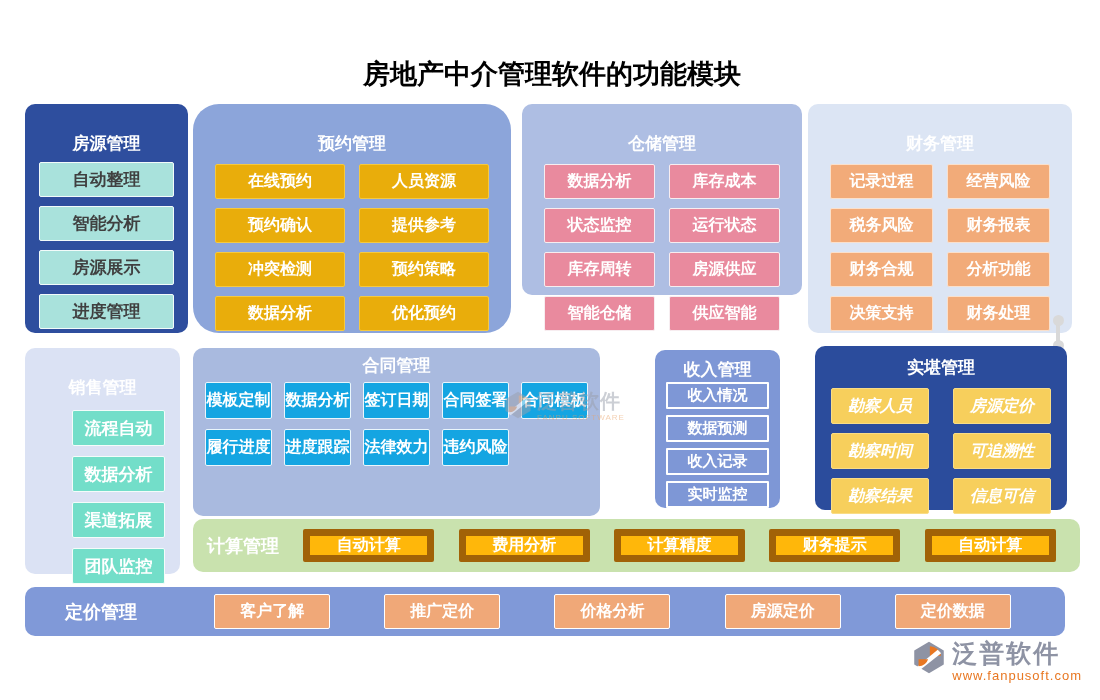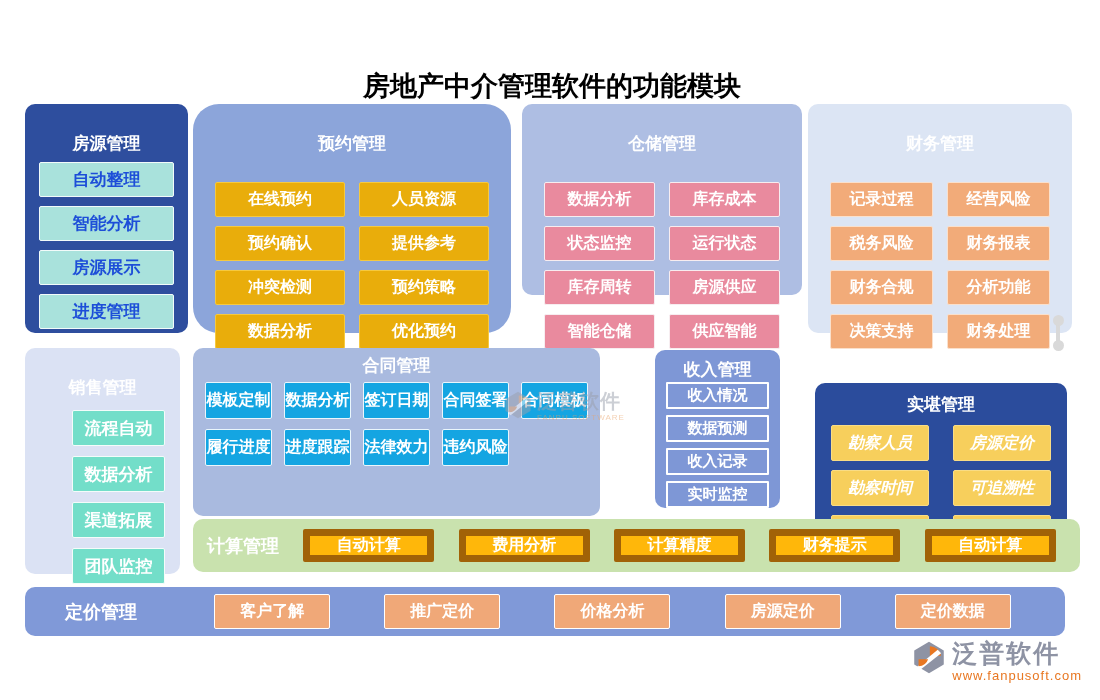--- a/index.html
+++ b/index.html
@@ -1,47 +1,47 @@
 <!DOCTYPE html>
 <html><head>
 <meta charset="utf-8">
 <style>
   html,body{margin:0;padding:0;background:#ffffff;}
   body{font-family:"Liberation Sans","DejaVu Sans",sans-serif;}
   .stage{position:relative;width:1100px;height:700px;background:#ffffff;overflow:hidden;}
 
-  .title{position:absolute;left:4px;right:0;top:52px;margin:16px;text-align:center;
+  .title{position:absolute;left:4px;right:0;top:52px;margin:4px;text-align:center;
          font-size:27px;font-weight:bold;color:#000;}
 
   .panel{position:absolute;border-radius:10px;box-sizing:border-box;}
   .panel-title{text-align:center;color:#ffffff;font-weight:bold;font-size:17px;
                padding-top:28px;height:30px;box-sizing:content-box;}
 
   .btn{display:flex;align-items:center;justify-content:center;font-weight:bold;
        font-size:16px;color:#ffffff;height:35px;border-radius:2px;box-sizing:border-box;
        white-space:nowrap;cursor:default;}
 
   .col{display:flex;flex-direction:column;gap:9px;padding:0 14px;}
-  .grid2{display:grid;grid-template-columns:1fr 1fr;gap:9px 14px;padding:0 22px;margin-top:20px;}
+  .grid2{display:grid;grid-template-columns:1fr 1fr;gap:9px 14px;padding:0 22px;margin-top:2px;}
   .grid3{display:grid;grid-template-columns:1fr 1fr 1fr 1fr 1fr;gap:10px 12px;padding:0 12px;margin-top:2px;}
 
   
   .p-fangyuan{left:25px;top:104px;width:163px;height:229px;background:#2E4E9E;}
   .p-yuyue  {left:193px;top:104px;width:318px;height:229px;background:#8CA5DA;border-radius:26px;}
   .p-cangchu{left:522px;top:104px;width:280px;height:191px;background:#AEBEE3;}
   .p-caiwu  {left:808px;top:104px;width:264px;height:229px;background:#DCE5F4;}
   .p-xiaoshou{left:25px;top:348px;width:155px;height:226px;background:#DBE2F4;}
   .p-hetong {left:193px;top:348px;width:407px;height:168px;background:#A9BADF;}
   .p-shouru {left:655px;top:350px;width:125px;height:158px;background:#7E97D6;}
-  .p-shikan {left:815px;top:346px;width:252px;height:164px;background:#2B4C9C;margin-top:37px;}
+  .p-shikan {left:815px;top:346px;width:252px;height:164px;background:#2B4C9C;}
   .p-jisuan {left:193px;top:519px;width:887px;height:53px;background:#C9E2AE;}
   .p-dingjia{left:25px;top:587px;width:1040px;height:49px;background:#8099D8;gap:23px;}
 
   
-  .teal  {background:#A9E2DC;color:#1d4ed8;border:1px solid #f2fbfa;font-size:17px;}
+  .teal  {background:#A9E2DC;color:#404040;border:1px solid #f2fbfa;font-size:17px;}
   .yellow{background:#E9AD0B;border:1px solid #F6C93F;}
   .pink  {background:#E98A9E;border:1px solid #F7EDF0;}
   .orange{background:#F2AB79;border:1px solid #FAE0CC;}
   .mint  {background:#73DEC9;border:1px solid #F4FCFA;font-size:17px;height:36px;}
   .cyan  {background:#14A5E2;border:1px solid #EAF6FC;height:37px;}
   .outline{background:transparent;border:2px solid #ffffff;height:27px;font-size:15px;border-radius:1px;}
   .gold  {background:#F7CF5C;border:1px solid #F9DC85;height:36px;}
   .amber {background:#FFB70A;border:7px solid #a16207;height:33px;flex:0 0 131px;}
   .peach {background:#F0A878;border:1px solid #ffffff;height:35px;flex:0 0 116px;}
 

